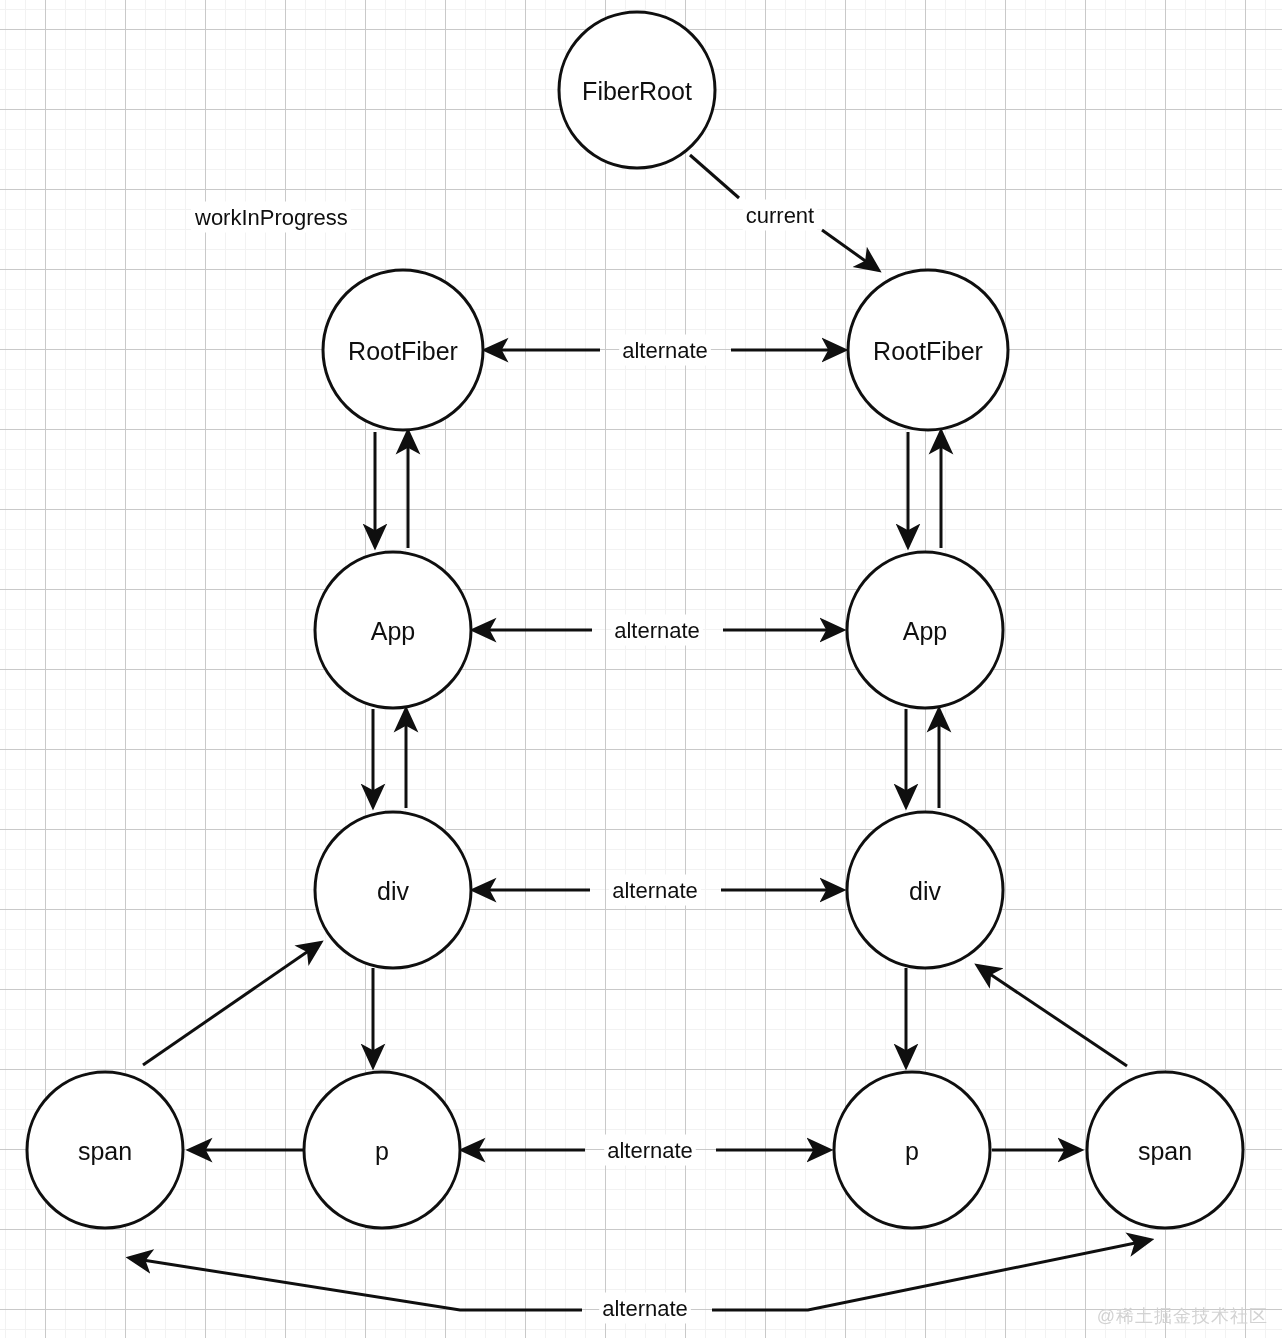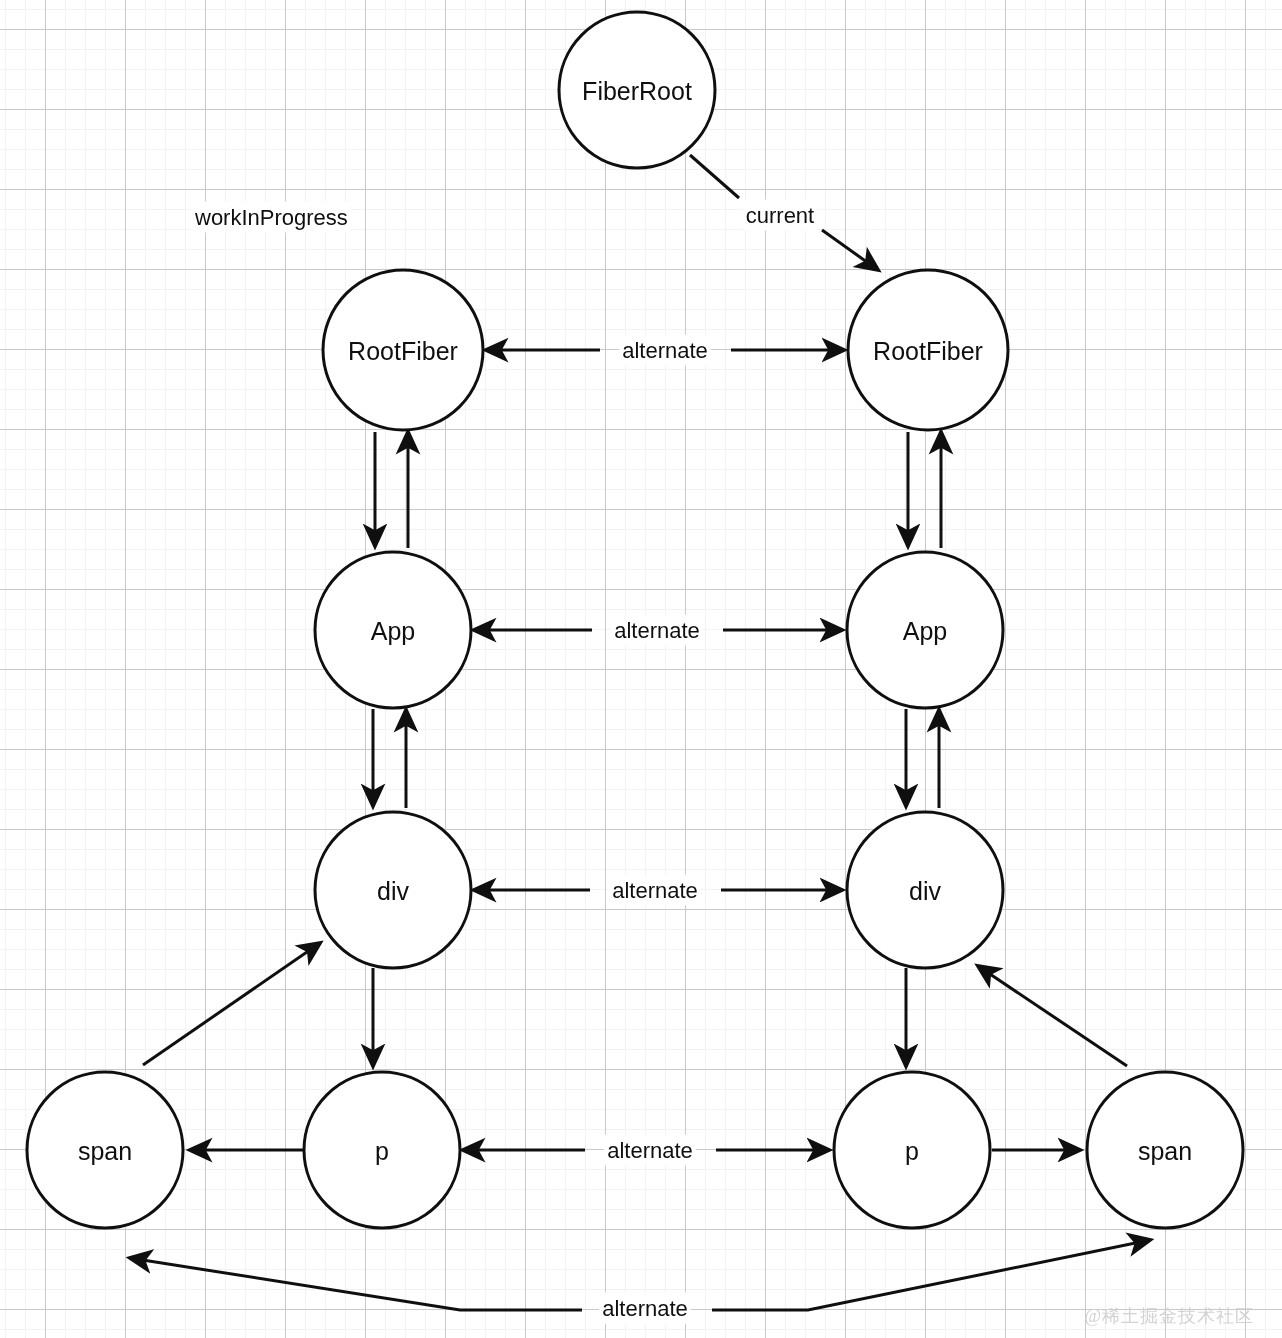--- a/index.html
+++ b/index.html
@@ -56,23 +56,23 @@
     stroke: #0f0f0f;
     stroke-width: 3;
   }
   .edge-line {
     stroke: #0f0f0f;
     stroke-width: 3;
     fill: none;
   }
   .watermark {
     position: absolute;
-    right: 28px;
+    right: 14px;
     bottom: 10px;
-    font-family: Liberation Serif, serif;
+    font-family: Liberation Sans, sans-serif;
     font-size: 18px;
     color: #d2d2d2;
     letter-spacing: 1px;
     user-select: none;
     white-space: nowrap;
   }
 </style>
 </head>
 <body>
 

